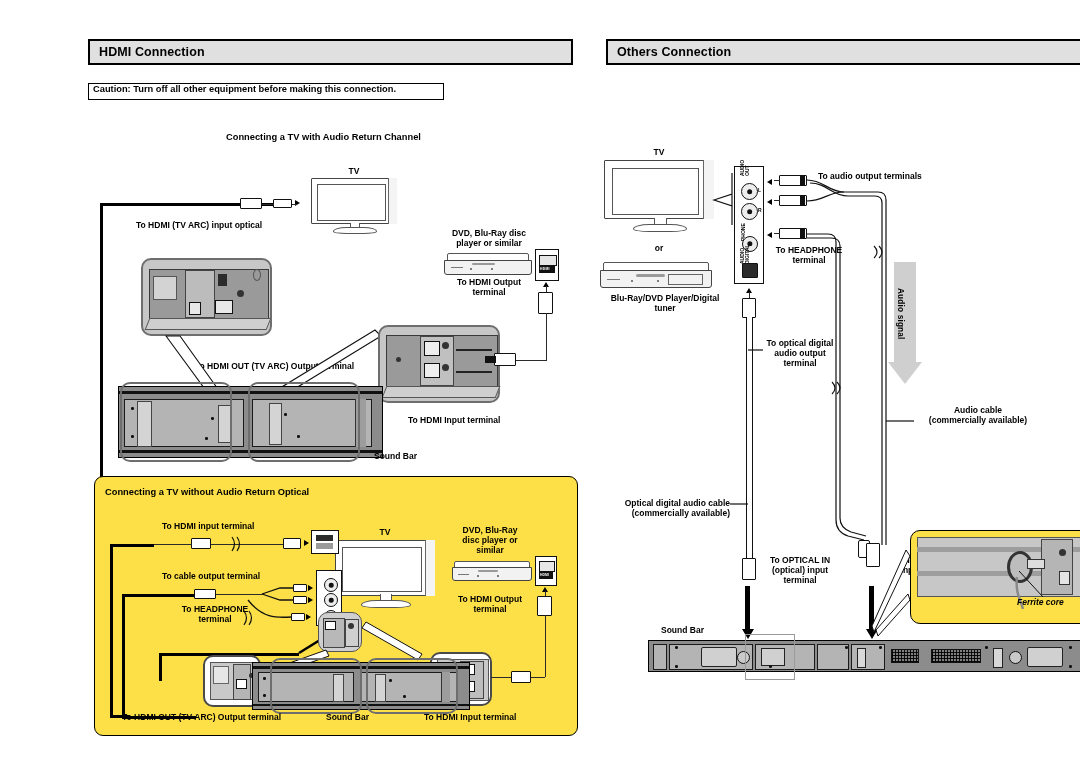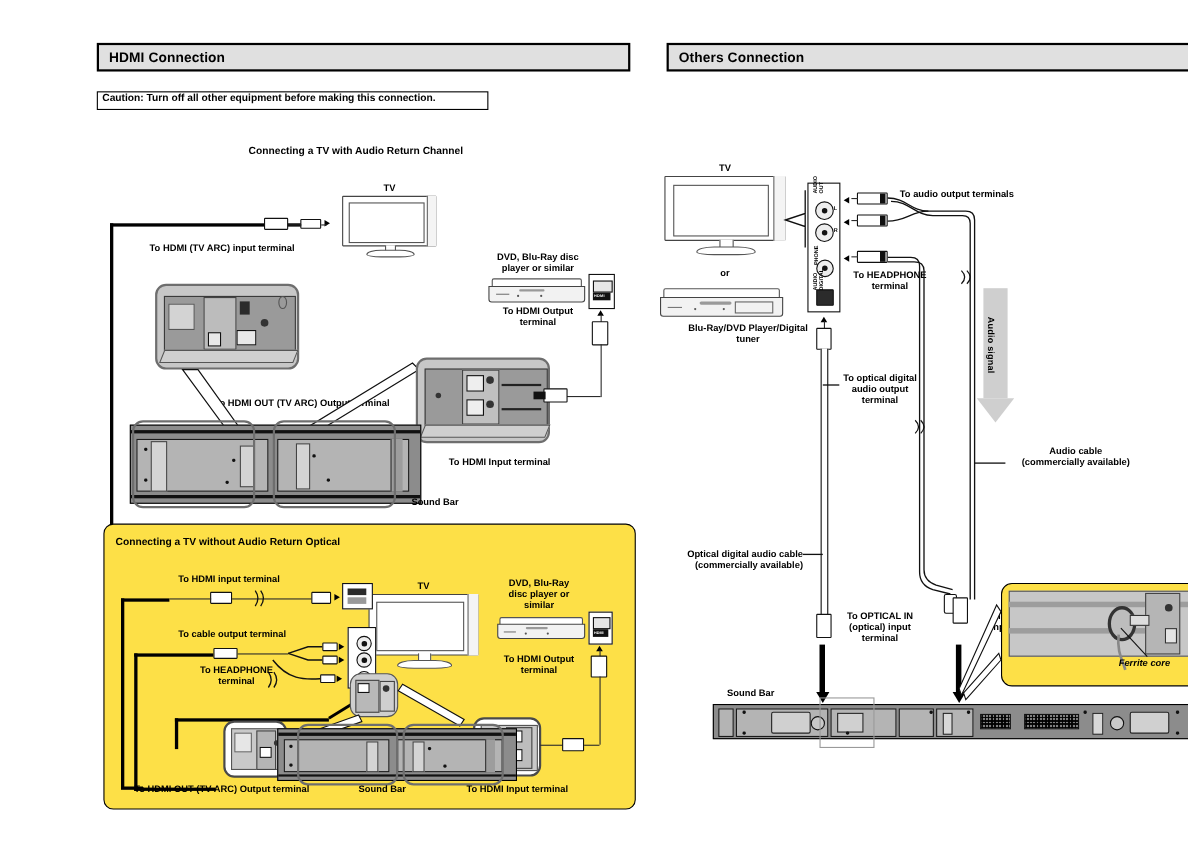--- a/index.html
+++ b/index.html
@@ -130,21 +130,21 @@
 
   <div class="wireV" style="left:52px;top:203px;height:325px;"></div>
   <div class="wireH" style="left:52px;top:203px;width:185px;"></div>
   <div class="wireH" style="left:52px;top:525px;width:118px;"></div>
 
   <div class="plug" style="left:192px;top:198px;width:22px;height:11px;"></div>
   <div class="plug" style="left:225px;top:199px;width:19px;height:9px;"></div>
   <div class="thinH" style="left:214px;top:203.5px;width:12px;"></div>
   <div class="arrowR" style="left:247px;top:200px;"></div>
   <div class="thinH" style="left:244px;top:203.5px;width:5px;"></div>
-  <div class="lbl" style="left:88px;top:220px;">To HDMI (TV ARC) input terminal</div>
+  <div class="lbl" style="left:88px;top:220px;">To HDMI (TV ARC) input optical</div>
 
   <div class="callout" style="left:93px;top:258px;width:131px;height:78px;">
     <div style="position:absolute;left:6px;top:9px;width:118px;height:48px;background:#9a9a9a;border:1px solid #3a3a3a;"></div>
     <div style="position:absolute;left:10px;top:16px;width:22px;height:22px;background:#d3d3d3;border:1px solid #555;"></div>
     <div style="position:absolute;left:42px;top:10px;width:28px;height:46px;background:#bcbcbc;border:1px solid #444;"></div>
     <div style="position:absolute;left:75px;top:14px;width:9px;height:12px;background:#2b2b2b;"></div>
     <div style="position:absolute;left:72px;top:40px;width:16px;height:12px;background:#e8e8e8;border:1.2px solid #111;"></div>
     <div style="position:absolute;left:46px;top:42px;width:10px;height:11px;background:#e8e8e8;border:1.2px solid #111;"></div>
     <div style="position:absolute;left:94px;top:30px;width:7px;height:7px;background:#333;border-radius:50%;"></div>
     <div style="position:absolute;left:110px;top:9px;width:6px;height:10px;border:1px solid #555;border-radius:50%;"></div>
@@ -367,21 +367,21 @@
   <div class="lbl c" style="left:586px;top:243px;width:50px;">or</div>
   <div class="player" style="left:552px;top:262px;width:110px;height:26px;">
     <div class="top"></div>
       <div class="bot"></div>
       <div class="tray"></div>
     <div class="bar" style="left:6%;width:12%;"></div>
     <div class="dot" style="left:28%;"></div>
       <div class="dot" style="left:52%;"></div>
     <div style="position:absolute;left:62%;top:46%;width:30%;height:36%;border:1px solid #666;"></div>
   </div>
-  <div class="lbl c" style="left:576px;top:293px;width:112px;">Blu-Ray/DVD Player/Digital
+  <div class="lbl c" style="left:561px;top:293px;width:112px;">Blu-Ray/DVD Player/Digital
 tuner</div>
 
   <svg width="1080" height="778">
     <path d="M666,200 L684,194 L684,173 L684,225 L684,206 Z" fill="#ffffff" stroke="#111" stroke-width="1.2"></path>
   </svg>
   <div class="jackpanel" style="left:686px;top:166px;width:30px;height:118px;">
     <div class="tiny" style="position:absolute;left:8px;top:5px;transform:rotate(-90deg) translate(-4px,-3px);transform-origin:left top;white-space:pre;line-height:1.05;">AUDIO
 OUT</div>
     <div class="jack" style="left:6px;top:16px;width:15px;height:15px;"></div>
     <div class="tiny" style="position:absolute;left:23px;top:20px;">L</div>

